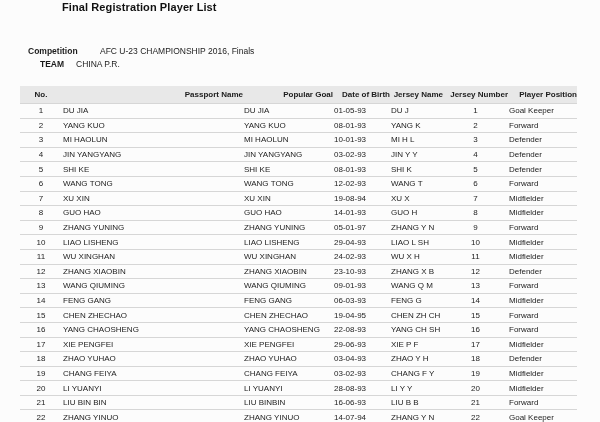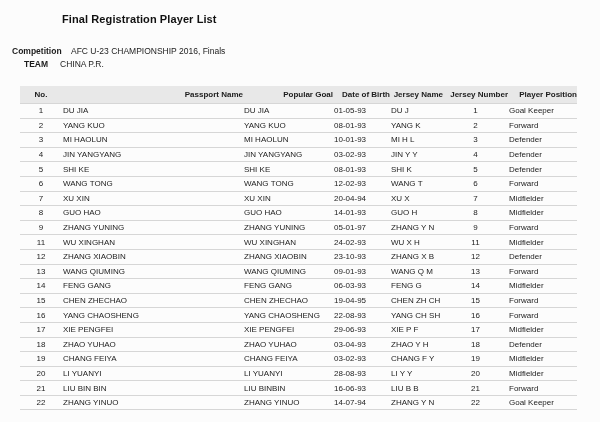--- a/index.html
+++ b/index.html
@@ -10,29 +10,29 @@
   html,body{margin:0;padding:0;}
   body{
     width:600px;height:422px;
     background:#fcfcfc;
     font-family:"Liberation Sans","DejaVu Sans",sans-serif;
     color:var(--text);
     overflow:hidden;
   }
   .page{position:relative;width:600px;height:422px;}
   .doc-title{
-    position:absolute;left:62px;top:13px;
+    position:absolute;left:62px;top:1px;
     font-size:11px;font-weight:bold;color:#111;
     letter-spacing:.1px;
   }
-  .meta{position:absolute;left:12px;top:44px;}
+  .meta{position:absolute;left:28px;top:44px;}
   .meta-row{display:flex;height:13px;align-items:center;font-size:8.5px;}
   .meta-label{width:48px;text-align:center;font-weight:bold;}
   .meta-value{white-space:nowrap;}
-  .meta-value.competition{margin-left:11px;}
+  .meta-value.competition{margin-left:24px;}
   .meta-value.team{}
   table.players{
     position:absolute;left:20px;top:86px;
     width:557px;border-collapse:collapse;table-layout:fixed;
   }
   table.players col.c-no{width:42px;}
   table.players col.c-passport{width:181px;}
   table.players col.c-popular{width:90px;}
   table.players col.c-dob{width:57px;}
   table.players col.c-jname{width:53px;}
@@ -148,21 +148,21 @@
           <td>WANG TONG</td>
           <td>12-02-93</td>
           <td>WANG T</td>
           <td>6</td>
           <td>Forward</td>
         </tr>
         <tr>
           <td>7</td>
           <td>XU XIN</td>
           <td>XU XIN</td>
-          <td>20-04-94</td>
+          <td>19-08-94</td>
           <td>XU X</td>
           <td>7</td>
           <td>Midfielder</td>
         </tr>
         <tr>
           <td>8</td>
           <td>GUO HAO</td>
           <td>GUO HAO</td>
           <td>14-01-93</td>
           <td>GUO H</td>
@@ -170,20 +170,29 @@
           <td>Midfielder</td>
         </tr>
         <tr>
           <td>9</td>
           <td>ZHANG YUNING</td>
           <td>ZHANG YUNING</td>
           <td>05-01-97</td>
           <td>ZHANG Y N</td>
           <td>9</td>
           <td>Forward</td>
+        </tr>
+        <tr>
+          <td>10</td>
+          <td>LIAO LISHENG</td>
+          <td>LIAO LISHENG</td>
+          <td>29-04-93</td>
+          <td>LIAO L SH</td>
+          <td>10</td>
+          <td>Midfielder</td>
         </tr>
         <tr>
           <td>11</td>
           <td>WU XINGHAN</td>
           <td>WU XINGHAN</td>
           <td>24-02-93</td>
           <td>WU X H</td>
           <td>11</td>
           <td>Midfielder</td>
         </tr>

